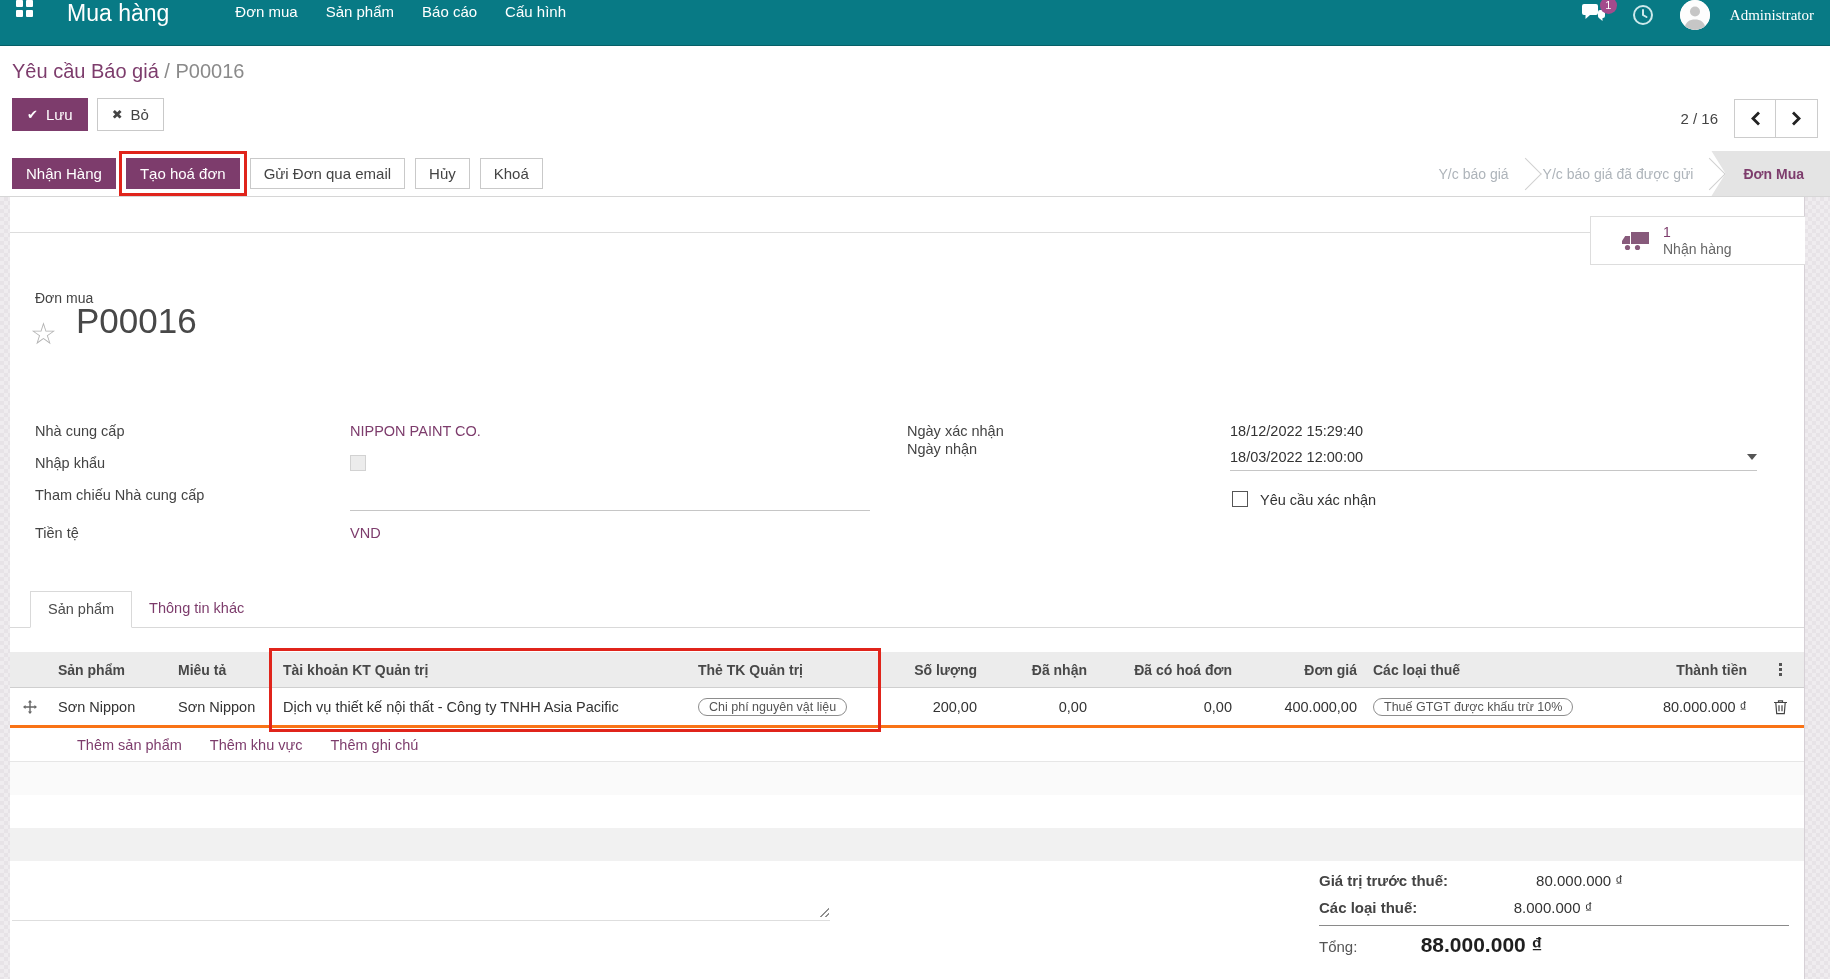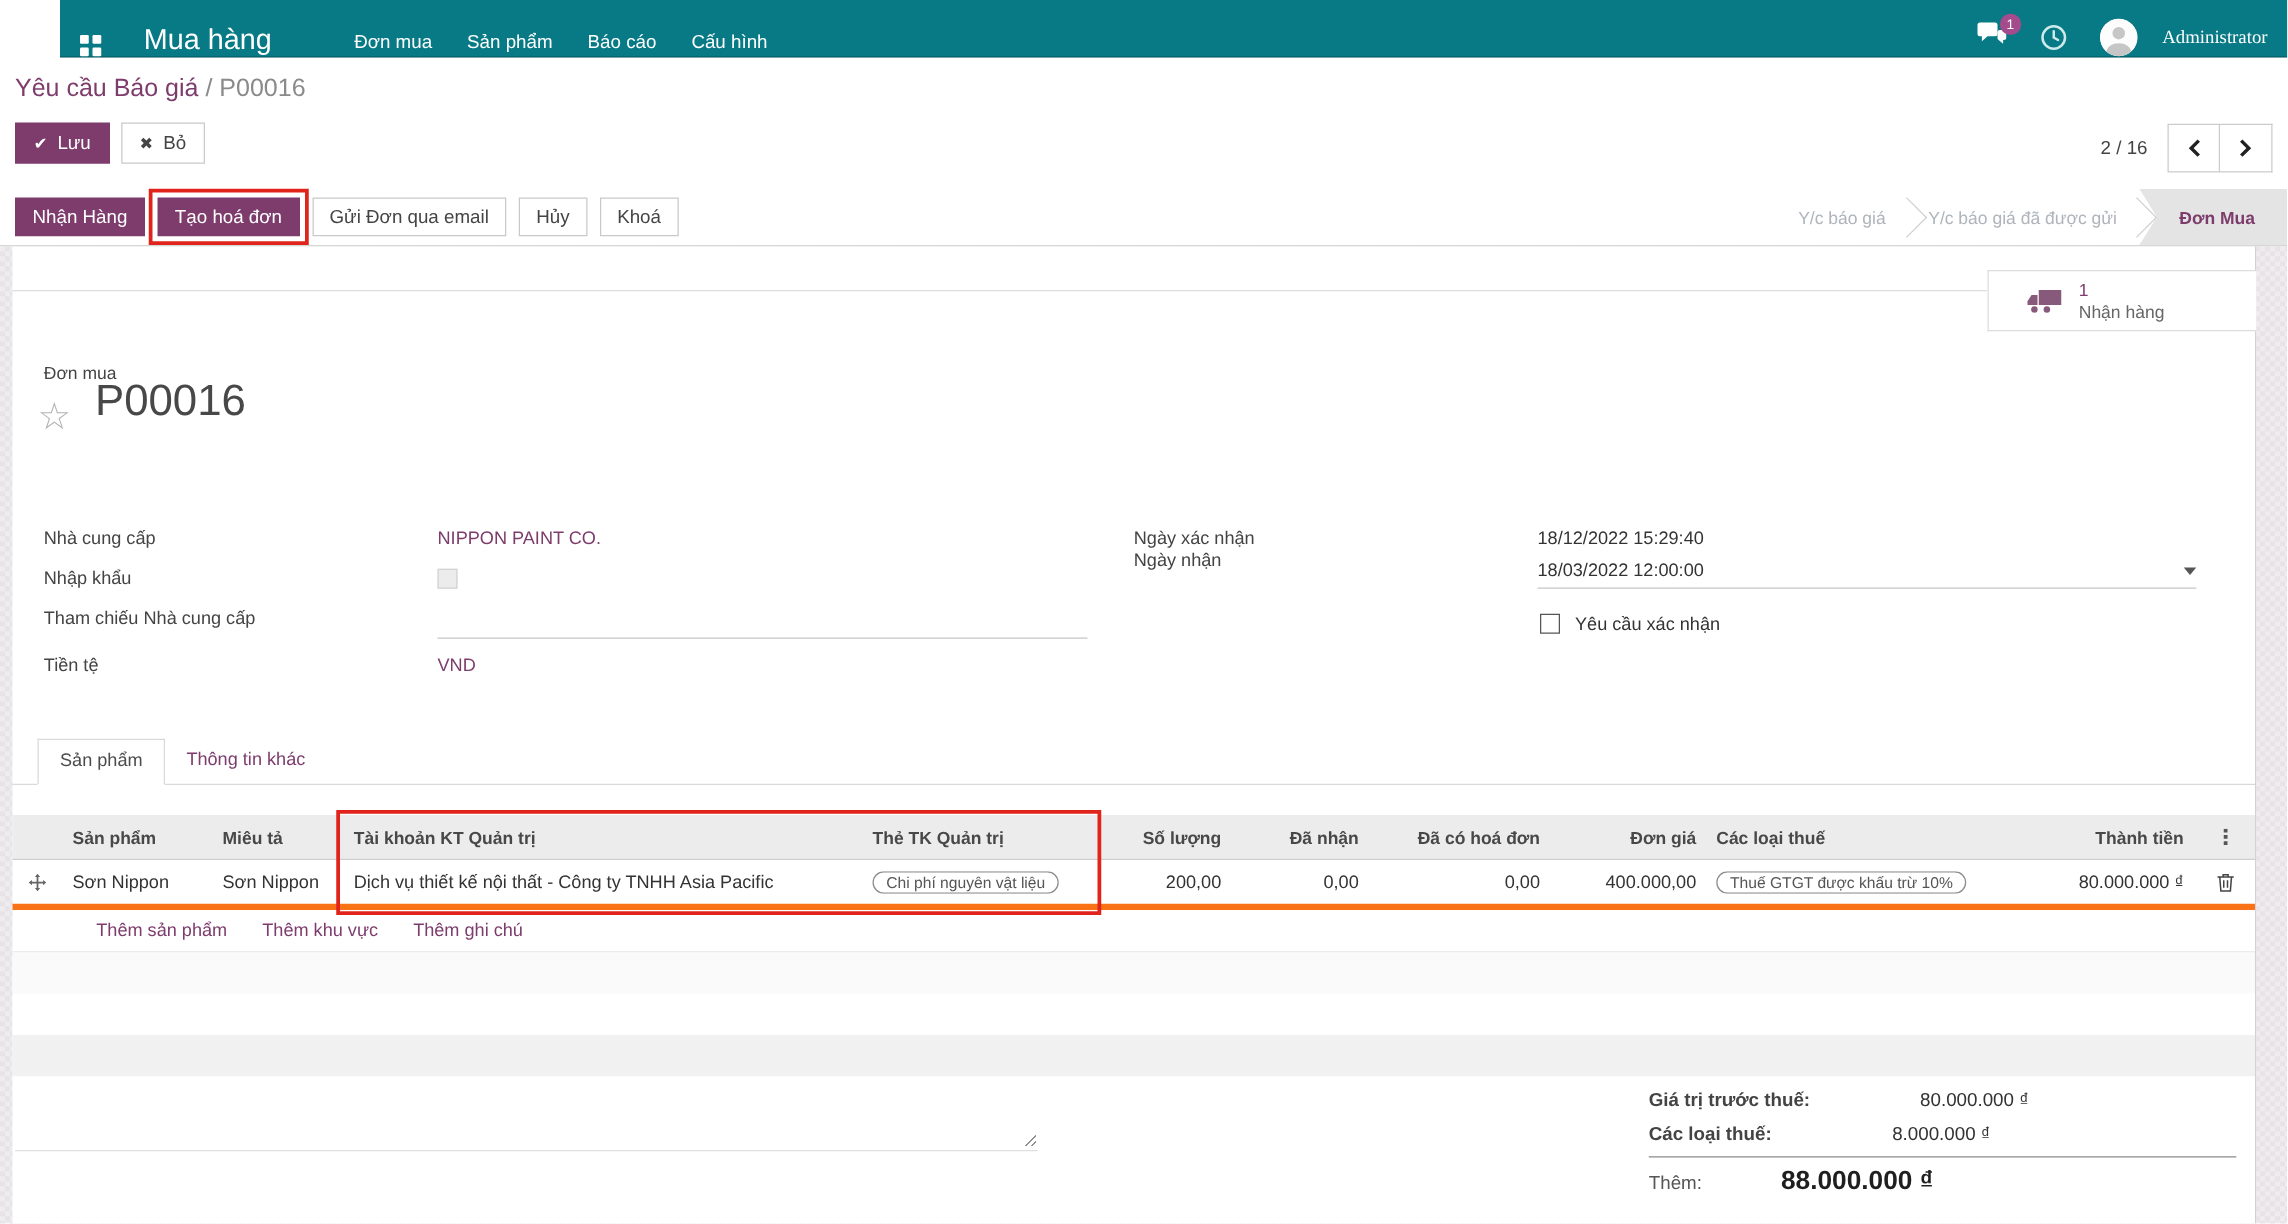--- a/index.html
+++ b/index.html
@@ -2,22 +2,22 @@
 <html><head>
 <meta charset="utf-8">
 <style>
   * { box-sizing: border-box; }
   body { margin:0; background:#fff; }
   #app { position:relative; width:1830px; height:979px; overflow:hidden;
          font-family:"Liberation Sans", sans-serif; background:#fff; }
 
   
   .navbar { position:absolute; top:0; left:0; right:0; height:46px; background:#087a85;
-            display:flex; align-items:flex-end; padding:0 16px; color:#fff;
-            border-bottom:1px solid rgba(0,0,0,.22); z-index:10;margin-left:48px; }
+            display:flex; align-items:flex-start; padding:0 16px; color:#fff;
+            border-bottom:1px solid rgba(0,0,0,.22); z-index:10; }
   .apps-icon { display:grid; grid-template-columns:7px 7px; gap:3px; cursor:pointer; }
   .apps-icon span { width:7px; height:7px; background:#fff; border-radius:1px; }
   .app-name { font-size:23px; margin-left:34px; font-weight:400; cursor:pointer; }
   .nav-menu { display:flex; column-gap:24px; margin-left:64px; font-size:15px; }
   .nav-menu .nav-item { cursor:pointer; padding:3px 2px; }
   .nav-right { margin-left:auto; display:flex; align-items:center; gap:26px; }
   .msg-wrap { position:relative; cursor:pointer; }
   .badge { position:absolute; top:-6px; right:-11px; background:#a34b8c; color:#fff; font-size:11px;
            width:17px; height:17px; border-radius:50%; display:flex; align-items:center; justify-content:center; }
   .clock-wrap { cursor:pointer; display:flex; }
@@ -91,21 +91,21 @@
   .tabs { position:absolute; left:0; top:394px; width:100%; height:37px;
           border-bottom:1px solid #d9d9d9; padding-left:20px; display:flex; align-items:stretch; }
   .tab { padding:9px 17px; font-size:14.5px; cursor:pointer; }
   .tab.active { background:#fff; border:1px solid #d9d9d9; border-bottom:1px solid #fff;
                 color:#4c4c4c; margin-bottom:-1px; }
   .tab.inactive { color:#7d3c6c; }
 
   .otable { position:absolute; left:0; top:455px; width:100%; font-size:14.5px; }
   .thead { display:flex; background:#ececec; border-bottom:1px solid #cfcfcf; height:36px;
            align-items:center; font-weight:700; font-size:14px; color:#484848; }
-  .trow  { display:flex; height:40px; align-items:center; border-bottom:5px solid #f97316; color:#333; }
+  .trow  { display:flex; height:40px; align-items:center; border-bottom:3px solid #f97316; color:#333; }
   .c { flex:none; padding:0 8px; white-space:nowrap; overflow:hidden; }
   .center { display:flex; align-items:center; justify-content:center; }
   .num { text-align:right; }
   .w0{width:40px}.w1{width:120px}.w2{width:105px}.w3{width:415px}.w4{width:185px}
   .w5{width:110px}.w6{width:110px}.w7{width:145px}.w8{width:125px}.w9{width:245px}
   .w10{width:145px}.w11{width:50px}
   .pill { display:inline-block; border:1px solid #8d8d8d; border-radius:13px; padding:1px 10px;
           font-size:12.5px; color:#555; background:#fff; max-width:100%; cursor:pointer; }
   .linksrow { display:flex; gap:28px; align-items:center; height:34px; padding-left:67px;
               border-bottom:1px solid #e6e6e6; font-size:14.5px; }
@@ -357,20 +357,20 @@
         <div class="trow2">
           <span class="tlabel">Giá trị trước thuế:</span>
           <span class="tval">80.000.000 ₫</span>
         </div>
         <div class="trow2">
           <span class="tlabel">Các loại thuế:</span>
           <span class="tval">8.000.000 ₫</span>
         </div>
         <div class="tdiv"></div>
         <div class="trow2">
-          <span class="tlabel-plain">Thêm:</span>
+          <span class="tlabel-plain">Tổng:</span>
           <span class="tval-big">88.000.000 ₫</span>
         </div>
       </div>
 
     </div>
   </div>
 </div>
 
 </body></html>

